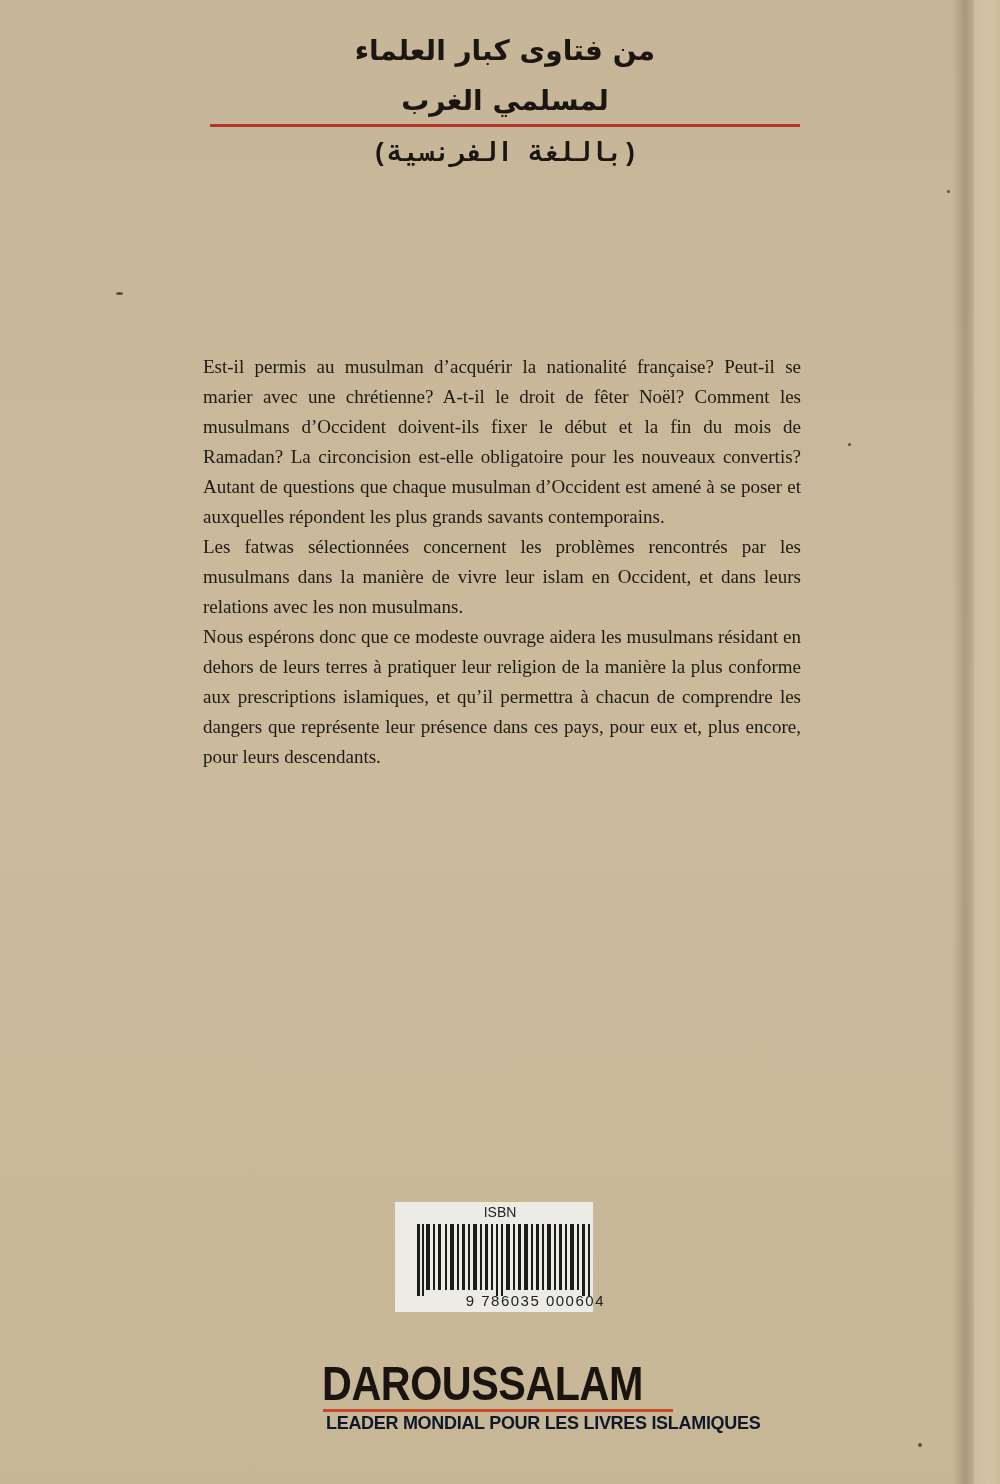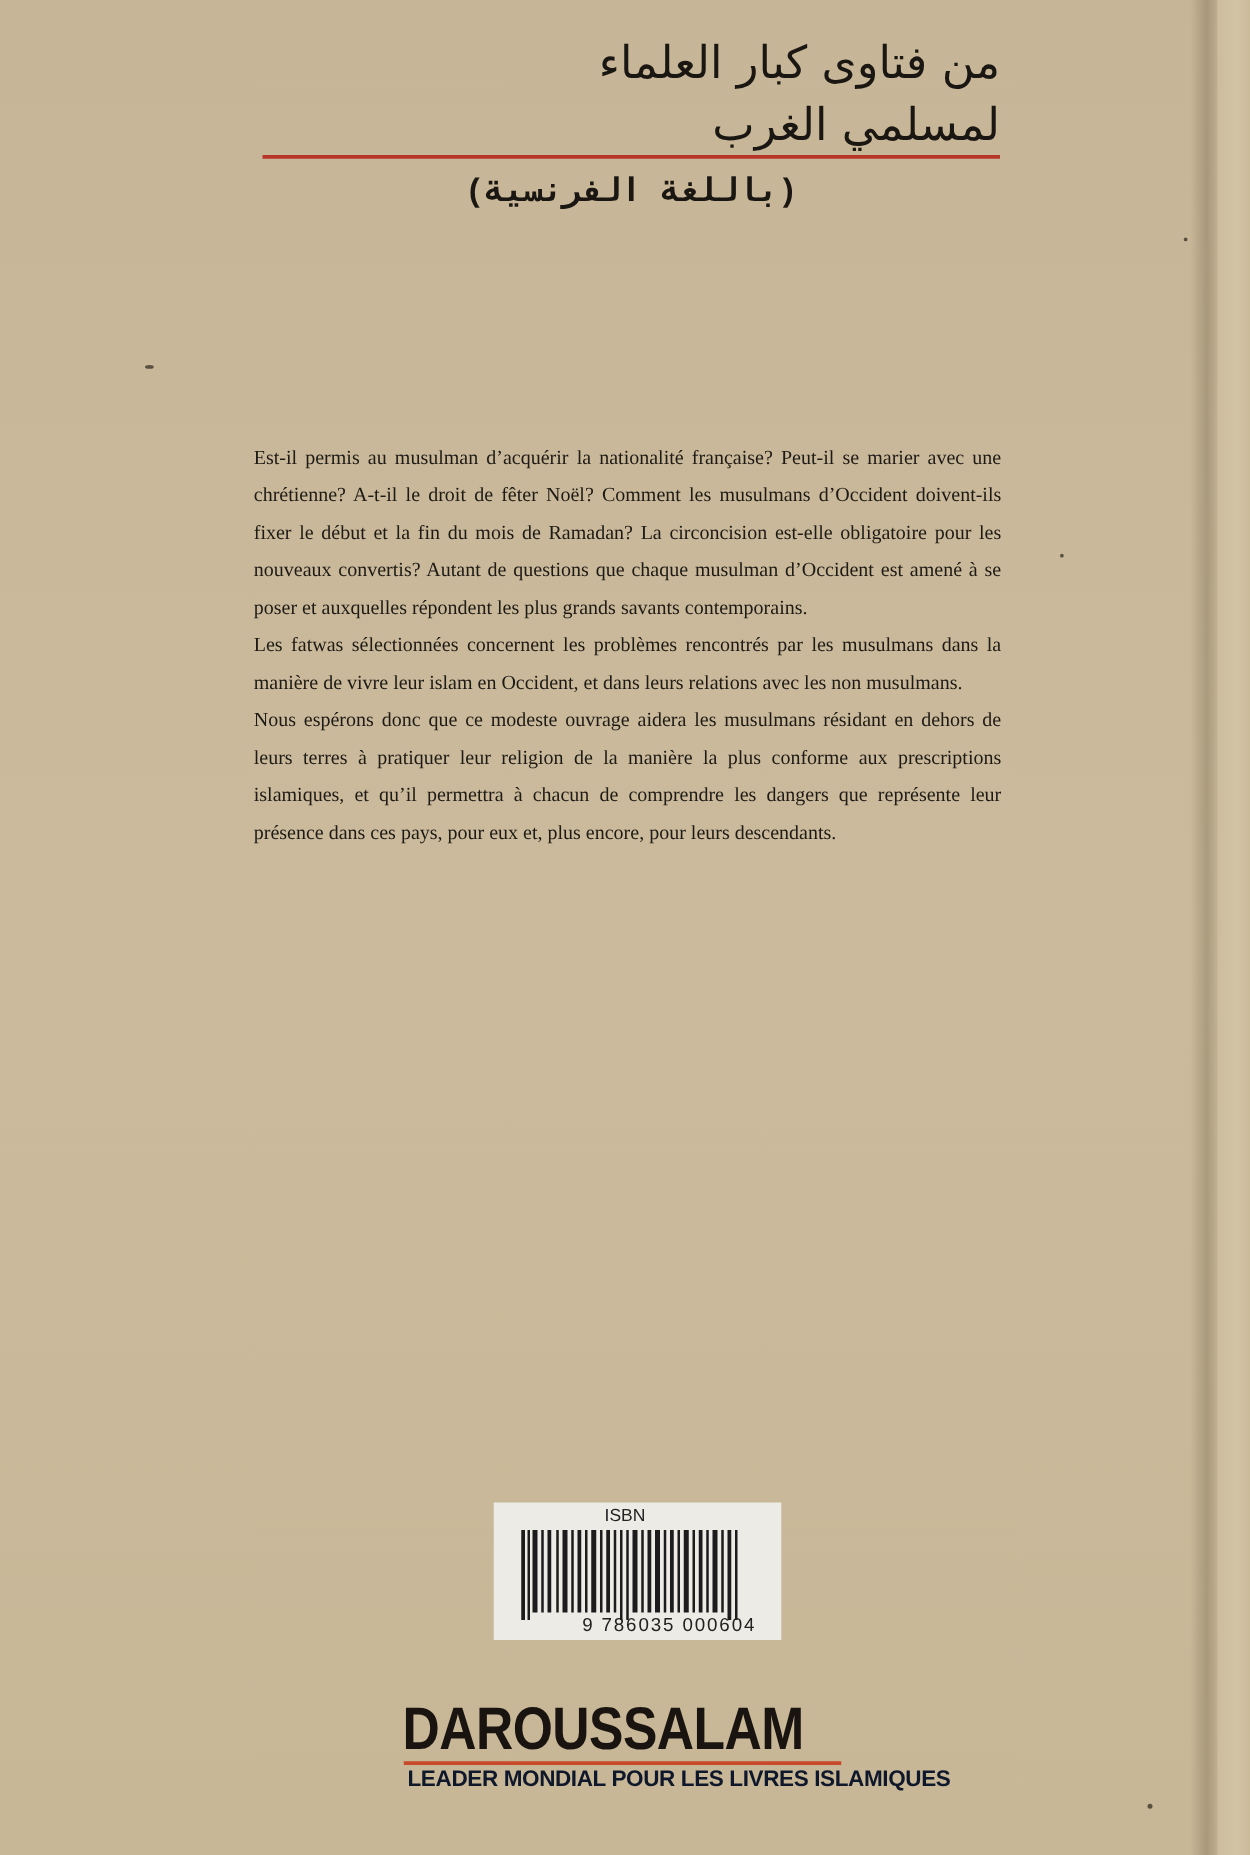--- a/index.html
+++ b/index.html
@@ -14,44 +14,44 @@
       background: linear-gradient(90deg, rgba(0,0,0,0) 0%, rgba(90,75,50,0.28) 55%, rgba(90,75,50,0.15) 80%, rgba(0,0,0,0) 100%);
     }
     .spine {
       position: absolute; top: 0; left: 974px; width: 26px; height: 1484px;
       background: linear-gradient(90deg, #cdbd9e 0%, #d2c3a5 60%, #cbbb9b 100%);
     }
     .speck { position: absolute; background: #5a5040; border-radius: 50%; }
 
     .arabic-title {
       position: absolute; top: 26px; left: 210px; width: 590px;
-      direction: rtl;
-      font-family: "DejaVu Sans", sans-serif; font-weight: normal;
-      color: #1a1612; font-size: 36px; line-height: 50px;
+      text-align: center; direction: rtl;
+      font-family: "DejaVu Sans", sans-serif; font-weight: bold;
+      color: #1a1612; font-size: 28px; line-height: 50px;
     }
     .title-rule {
       position: absolute; top: 124px; left: 210px; width: 590px; height: 3px;
       background: #b8352a;
     }
     .arabic-sub {
       position: absolute; top: 132px; left: 210px; width: 590px;
       text-align: center; direction: rtl;
       font-family: Liberation Mono, monospace; font-weight: bold;
       color: #1a1612; font-size: 26px; line-height: 44px;
     }
 
     .blurb {
       position: absolute; top: 352px; left: 203px; width: 598px;
-      color: #1e1a15; font-size: 16px; line-height: 30px;
+      color: #1e1a15; font-size: 19px; line-height: 30px;
       text-align: justify;
     }
     .blurb p { margin: 0; }
 
     .barcode-box {
-      position: absolute; top: 1202px; left: 395px; width: 230px; height: 110px;
+      position: absolute; top: 1202px; left: 395px; width: 198px; height: 110px;
       background: #ecebe6;
     }
     .isbn-label {
       position: absolute; top: 2px; left: 0; width: 210px; text-align: center;
       font-family: "Liberation Sans", sans-serif; font-size: 14px; color: #222;
     }
     .bars {
       position: absolute; top: 22px; left: 20px; width: 180px; height: 72px;
     }
     .isbn-digits {

